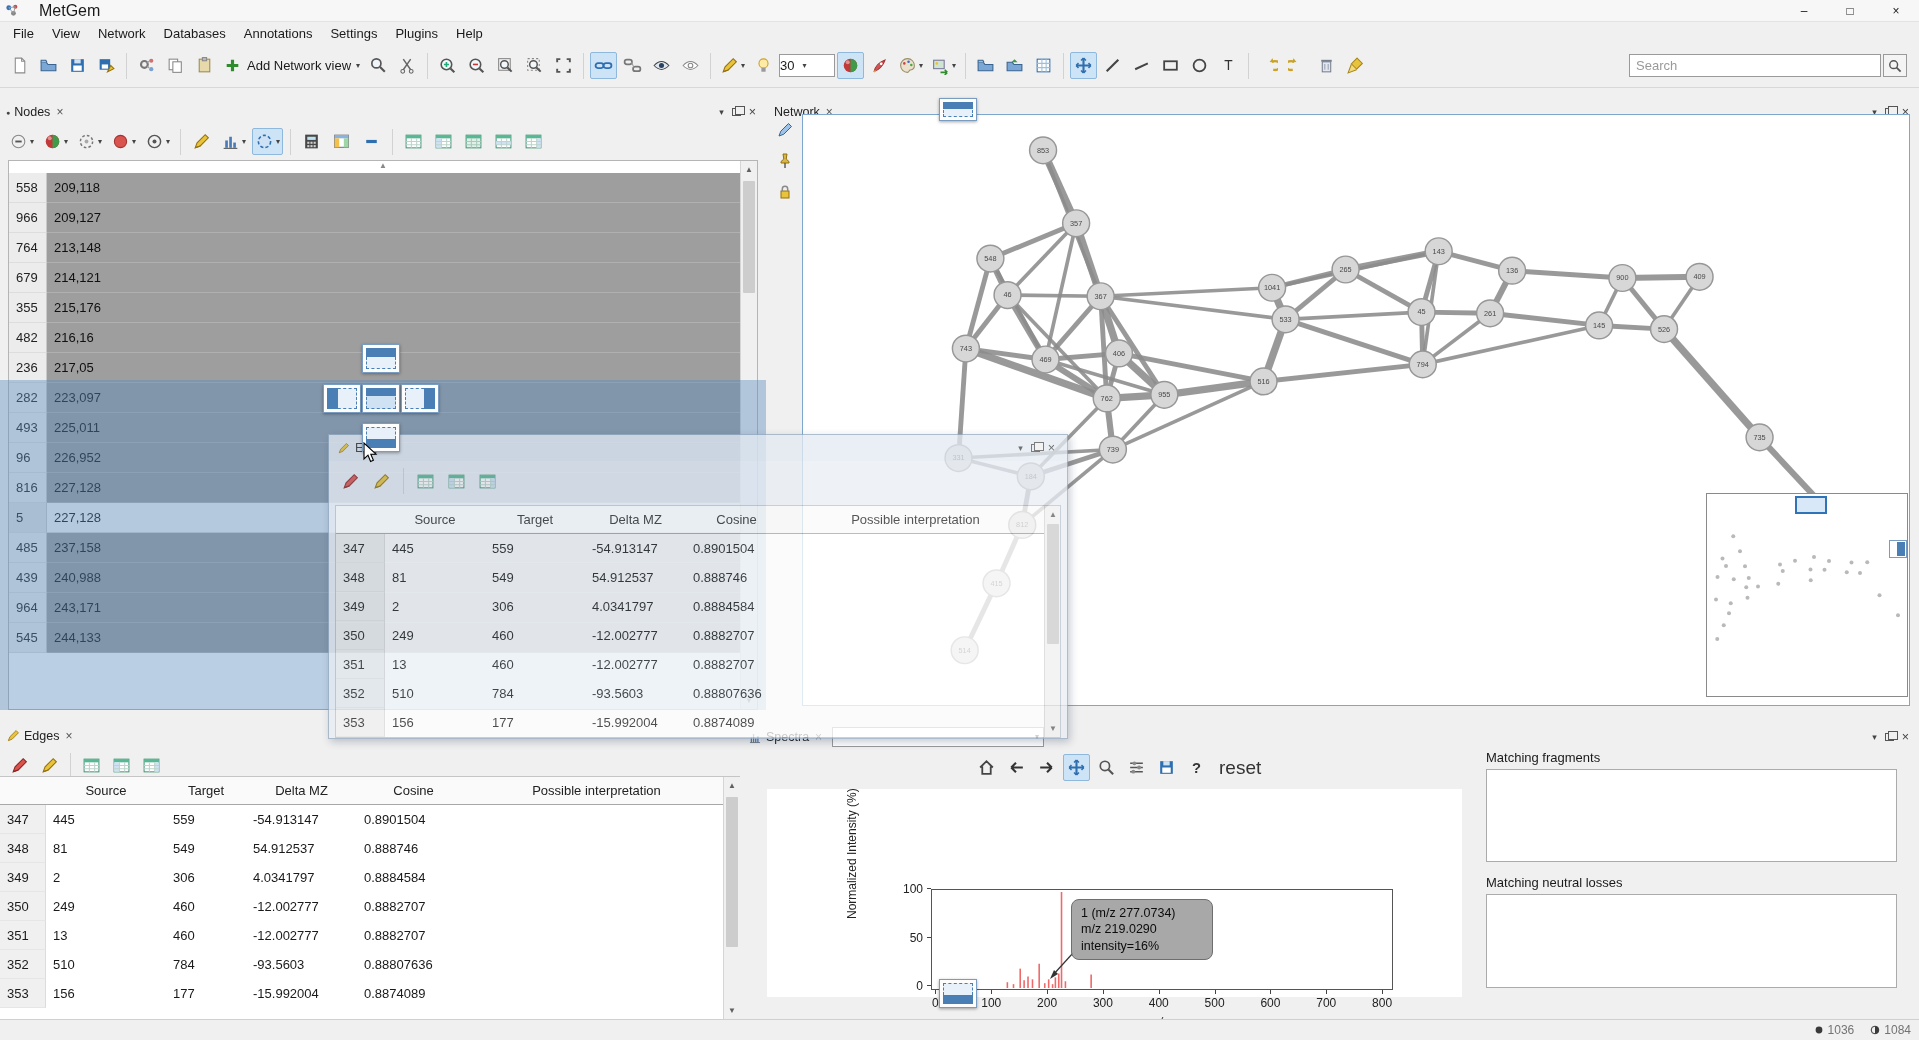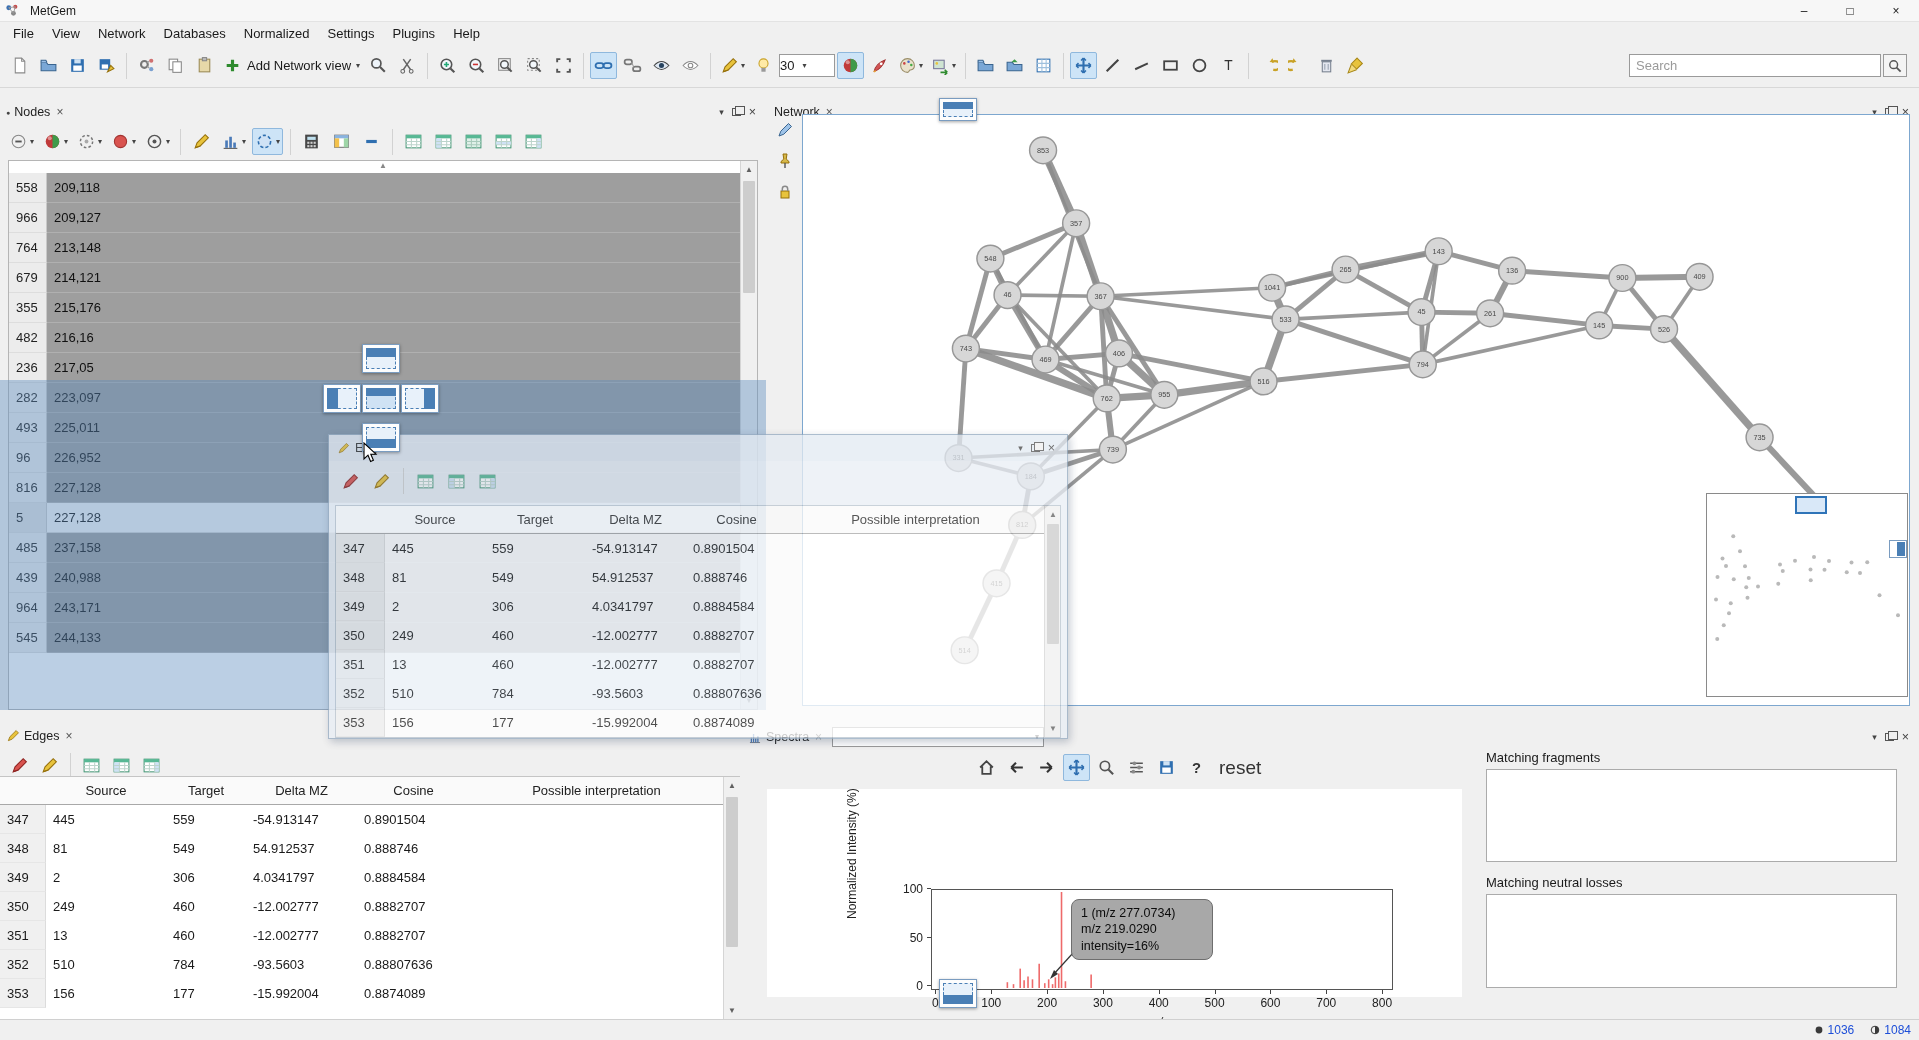--- a/index.html
+++ b/index.html
@@ -1,21 +1,21 @@
 <!DOCTYPE html>
 <html><head>
 <meta charset="utf-8">
 <style>
   * { margin:0; padding:0; box-sizing:border-box; }
   html,body { width:1919px; height:1040px; overflow:hidden; font-family:"Liberation Sans",sans-serif; font-size:13px; color:#1a1a1a; background:#f0f0f0; }
   #app { position:relative; width:1919px; height:1040px; background:#f0f0f0; }
 
   
   .titlebar { position:absolute; left:0; top:0; width:100%; height:22px; background:#f7f7f7; border-bottom:1px solid #e3e3e3; display:flex; align-items:center; }
-  .titlebar .title { font-size:12px; margin-left:10px; }
+  .titlebar .title { font-size:16px; margin-left:19px; }
   .wbtns { margin-left:auto; display:flex; height:22px; }
   .wbtn { width:46px; height:22px; display:flex; align-items:center; justify-content:center; font-size:12px; color:#222; }
   .menubar { position:absolute; left:0; top:22px; width:100%; height:22px; background:#f0f0f0; display:flex; align-items:center; padding-left:4px; }
   .menu-item { padding:2px 9px; font-size:13px; }
   .toolbar { position:absolute; left:0; top:44px; width:100%; height:44px; background:#f0f0f0; border-bottom:1px solid #d8d8d8; display:flex; align-items:center; padding:0 6px; gap:2px; }
   .tbtn { min-width:27px; height:27px; display:inline-flex; align-items:center; justify-content:center; border:1px solid transparent; border-radius:2px; gap:2px; padding:0 2px; }
   .tbtn.on { background:#cde4f7; border-color:#8fb8dd; }
   .tbtn .lbl { font-size:13px; padding:0 3px; white-space:nowrap; }
   .dd { font-size:8px; color:#444; line-height:1; }
   .sep { width:1px; height:26px; background:#d2d2d2; margin:0 4px; flex:0 0 1px; }
@@ -69,21 +69,21 @@
   .ytick { position:absolute; width:36px; text-align:right; font-size:12px; color:#222; }
   .tickmark { position:absolute; width:1px; height:4px; background:#444; }
   .tooltip { position:absolute; left:304px; top:110px; width:142px; background:rgba(163,163,163,.94); border:1px solid #6e6e6e; border-radius:8px; padding:5px 9px; font-size:12.5px; line-height:1.3; color:#0c0c0c; z-index:3; }
   .legend { position:absolute; left:200px; top:248px; display:flex; align-items:center; gap:6px; font-size:12.5px; color:#222; }
   .combo { height:20px; border:1px solid #999; background:#fff; display:flex; align-items:center; justify-content:flex-end; padding:0 4px; }
 
   .matchbox { position:absolute; background:#fff; border:1px solid #ababab; }
   .matchlabel { position:absolute; font-size:13px; color:#1a1a1a; }
 
   
-  .statusbar { position:absolute; left:0; top:1019px; width:100%; height:21px; background:#f0f0f0; border-top:1px solid #d0d0d0; display:flex; align-items:center; justify-content:flex-end; gap:16px; padding-right:8px; font-size:12px; color:#1d4ed8; }
+  .statusbar { position:absolute; left:0; top:1019px; width:100%; height:21px; background:#f0f0f0; border-top:1px solid #d0d0d0; display:flex; align-items:center; justify-content:flex-end; gap:16px; padding-right:8px; font-size:12px; color:#737373; }
 
   
   .dockoverlay { position:absolute; background:rgba(93,140,190,.42); z-index:5; pointer-events:none; }
   .floatwin { position:absolute; left:328px; top:434px; width:740px; height:305px; background:#e9eef5; border:1px solid #93a9bf; box-shadow:2px 3px 8px rgba(40,60,90,.35); opacity:.76; z-index:10; overflow:hidden; }
   .floatwin .ftitle { height:26px; display:flex; align-items:center; gap:5px; padding:0 8px; background:#e3eaf2; font-size:12.5px; color:#333; }
   .floatwin .ftools { height:40px; display:flex; align-items:center; gap:4px; padding:0 8px; }
   .floatwin .ftable { position:absolute; left:6px; right:6px; top:70px; bottom:0; background:#fff; border:1px solid #b9c4cf; overflow:hidden; }
   .guide { position:absolute; width:38px; height:29px; background:#fdfdfd; border:1px solid #7a9cc0; box-shadow:0 1px 3px rgba(0,0,0,.35); z-index:25; }
   .guide .gi { position:absolute; inset:3px; border:1px dashed #4a7fb5; background:#e8f1fa; }
   .guide .bar { position:absolute; background:#4a7fb5; }
@@ -113,21 +113,21 @@
       <span class="wbtn">□</span>
       <span class="wbtn close">×</span>
     </span>
   </div>
 
   <div class="menubar" id="menubar">
       <span class="menu-item">File</span>
       <span class="menu-item">View</span>
       <span class="menu-item">Network</span>
       <span class="menu-item">Databases</span>
-      <span class="menu-item">Normalized</span>
+      <span class="menu-item">Annotations</span>
       <span class="menu-item">Settings</span>
       <span class="menu-item">Plugins</span>
       <span class="menu-item">Help</span>
     </div>
 
   <div class="toolbar" id="main-toolbar">
       <span class="tbtn">
         <svg viewBox="0 0 18 18" width="19" height="19">
           <path d="M5 2h6l3 3v11H5z" fill="#fff" stroke="#8a8a8a"></path>
           <path d="M11 2v3h3" fill="none" stroke="#8a8a8a"></path>

